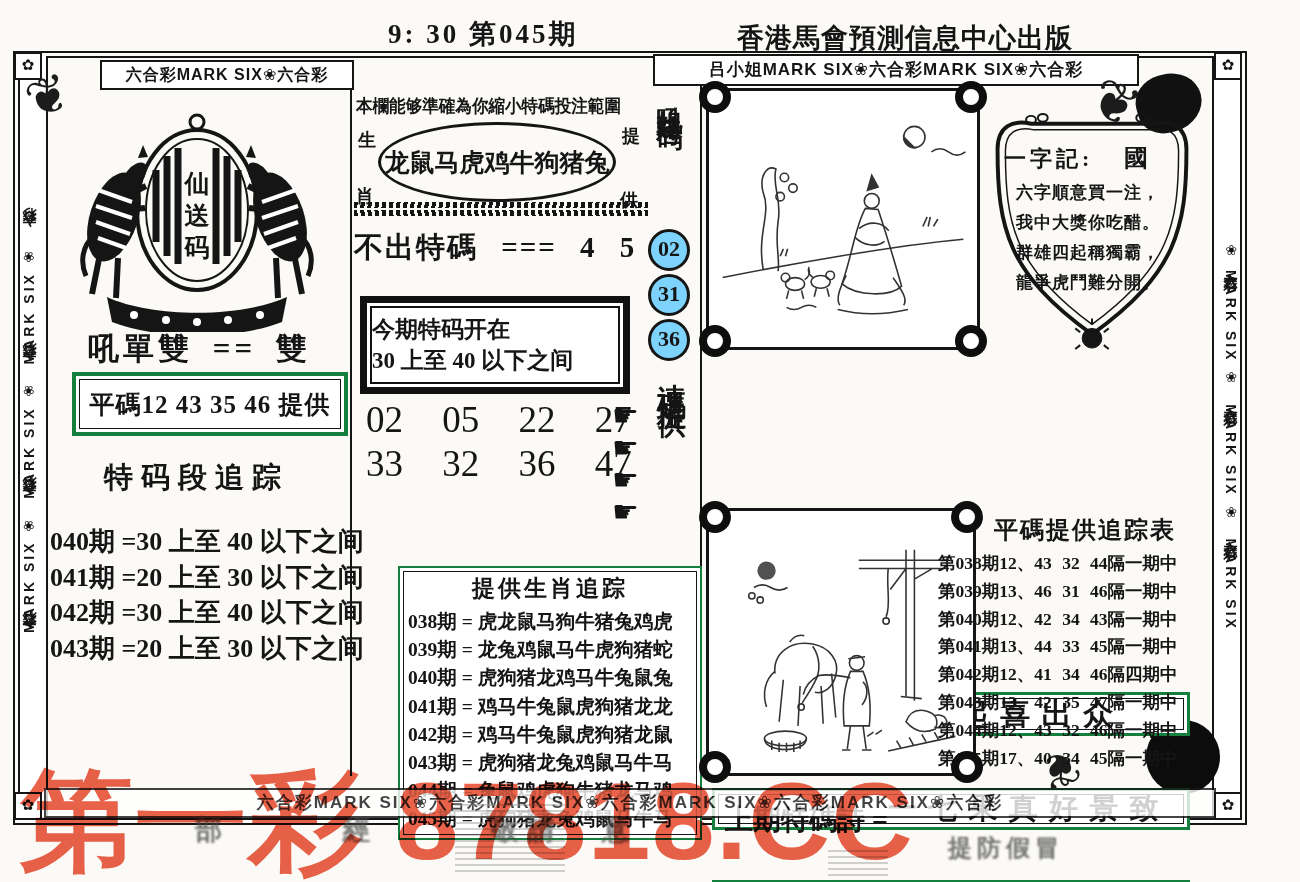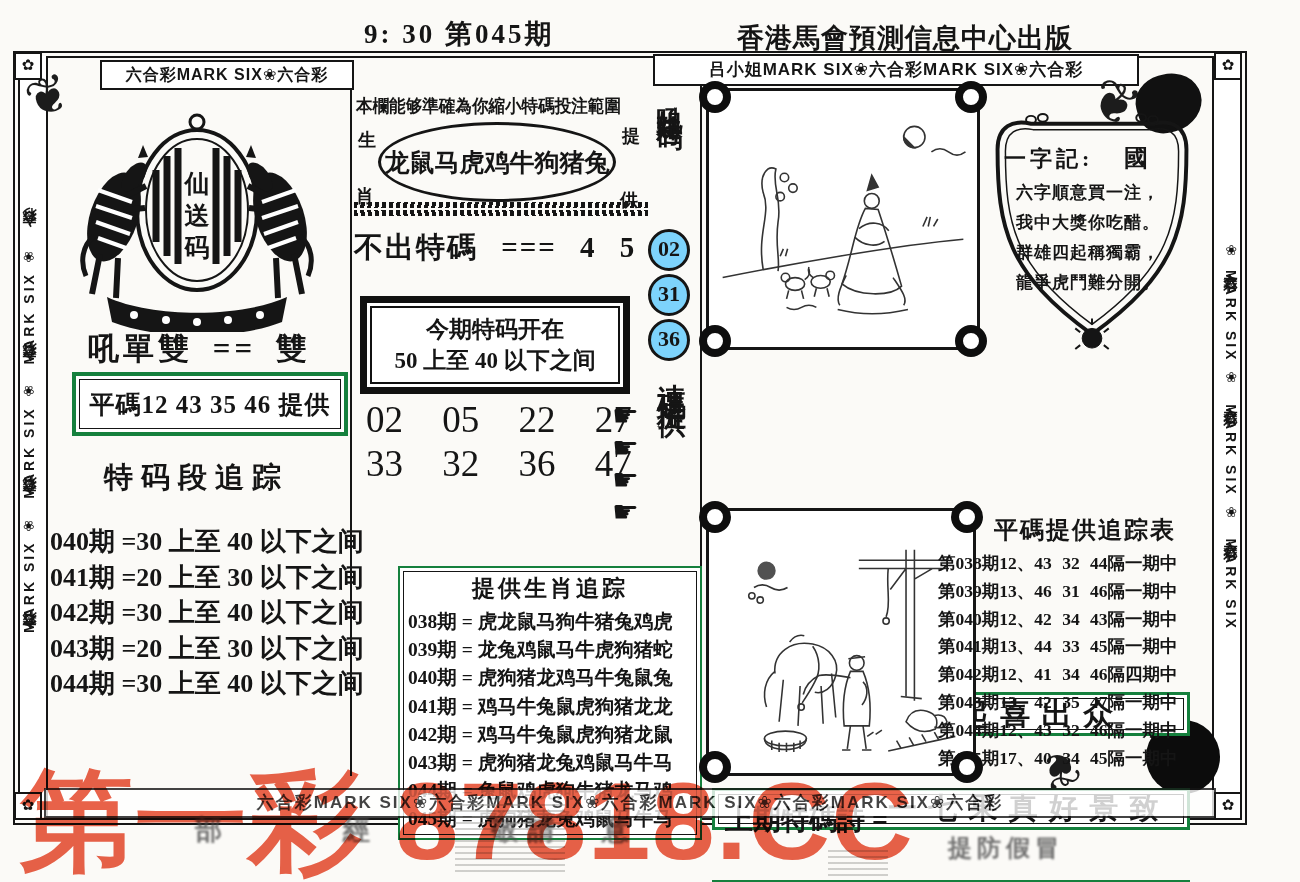--- a/index.html
+++ b/index.html
@@ -25,21 +25,21 @@
   .smudge{background:repeating-linear-gradient(0deg,#9a9a96 0 2px,transparent 2px 6px);opacity:.45;}
   #watermark{z-index:50;color:#e64a2e;opacity:.87;font-weight:900;white-space:nowrap;
              font-family:"Liberation Sans","DejaVu Sans",sans-serif;mix-blend-mode:multiply;
              letter-spacing:1px;transform:scaleX(1.03);transform-origin:left;}
 </style>
 </head>
 <body>
 
 <div id="page">
 
-  <div class="abs b" style="left:364px;top:16px;font-size:27px;letter-spacing:3px;">9: 30 第045期</div>
+  <div class="abs b" style="left:388px;top:16px;font-size:27px;letter-spacing:3px;">9: 30 第045期</div>
   <div class="abs b" style="left:737px;top:20px;font-size:27px;letter-spacing:1px;">香港馬會預測信息中心出版</div>
 
   <div class="abs" style="left:18px;top:56px;width:1220px;height:760px;border:2px solid #151515;outline:2px solid #151515;outline-offset:3px;"></div>
 
   <div class="abs vbanner banner" style="left:18px;top:56px;width:26px;height:760px;font-size:14px;letter-spacing:3px;transform:rotate(180deg);border-width:0 2px;">六合彩MARK SIX ❀ 六合彩MARK SIX ❀ 六合彩MARK SIX ❀ 六合彩</div>
 
   <div class="abs vbanner banner" style="left:1212px;top:56px;width:26px;height:760px;font-size:14px;letter-spacing:3px;border-width:0 2px;">❀六合彩MARK SIX ❀ 六合彩MARK SIX ❀ 六合彩MARK SIX</div>
 
   <div class="abs rosette" style="left:14px;top:52px;">✿</div>
   <div class="abs rosette" style="left:1214px;top:52px;">✿</div>
@@ -120,43 +120,42 @@
     <span class="b" style="font-size:25px;letter-spacing:1px;">平碼12 43 35 46 提供</span>
   </div>
 
   <div class="abs b" style="left:104px;top:458px;font-size:29px;letter-spacing:8px;">特码段追踪</div>
 
   <div class="abs" style="left:50px;top:524px;width:308px;font-size:26px;font-weight:bold;line-height:35.5px;white-space:nowrap;">
     <div>040期 =30 上至 40 以下之间</div>
     <div>041期 =20 上至 30 以下之间</div>
     <div>042期 =30 上至 40 以下之间</div>
     <div>043期 =20 上至 30 以下之间</div>
-    <div>044期 =30 上至 40 以下之间</div>
   </div>
 
   <div class="abs b" style="left:356px;top:94px;font-size:18px;white-space:nowrap;transform:scaleX(.92);transform-origin:left;">本欄能够準確為你縮小特碼投注範圍</div>
 
   <div class="abs b" style="left:358px;top:128px;font-size:18px;">生</div>
   <div class="abs b" style="left:622px;top:124px;font-size:18px;">提</div>
   <div class="abs b" style="left:356px;top:184px;font-size:18px;">肖</div>
   <div class="abs b" style="left:620px;top:188px;font-size:18px;">供</div>
 
   <div class="abs center" style="left:378px;top:122px;width:232px;height:74px;border:3px solid #151515;border-radius:50%;">
     <span class="b" style="font-size:25px;">龙鼠马虎鸡牛狗猪兔</span>
   </div>
 
   <div class="abs" style="left:354px;top:202px;width:294px;height:6px;background:repeating-linear-gradient(100deg,#151515 0 4px,transparent 4px 7px);"></div>
   <div class="abs" style="left:354px;top:210px;width:294px;height:6px;background:repeating-linear-gradient(80deg,#151515 0 4px,transparent 4px 7px);"></div>
 
   <div class="abs b" style="left:354px;top:228px;font-size:29px;word-spacing:14px;letter-spacing:2px;">不出特碼 === 4 5</div>
 
   <div class="abs" style="left:360px;top:296px;width:256px;height:84px;border:7px solid #111;background:#fff;">
-    <div style="position:absolute;inset:3px;border:2px solid #111;text-align:center;">
+    <div style="position:absolute;inset:3px;border:2px solid #111;text-align:left;">
       <div class="b" style="font-size:23px;margin-top:6px;">今期特码开在</div>
-      <div class="b" style="font-size:23px;">50 上至 40 以下之间</div>
+      <div class="b" style="font-size:23px;">30 上至 40 以下之间</div>
     </div>
   </div>
 
   <div class="abs" style="left:366px;top:398px;font-size:37px;word-spacing:30px;">02 05 22 27</div>
   <div class="abs" style="left:366px;top:442px;font-size:37px;word-spacing:30px;">33 32 36 47</div>
 
   <div class="abs" style="left:612px;top:400px;text-align:center;">
     <div class="hand">☛</div>
     <div class="hand">☛</div>
     <div class="hand">☛</div>

